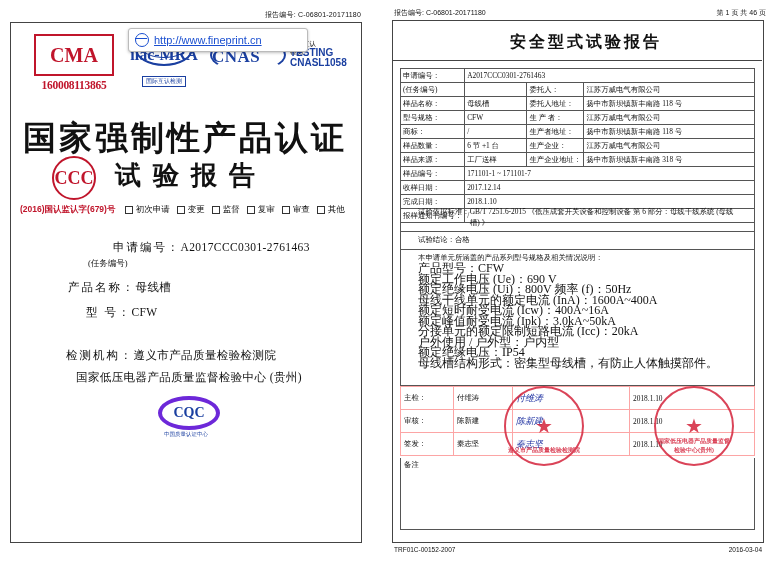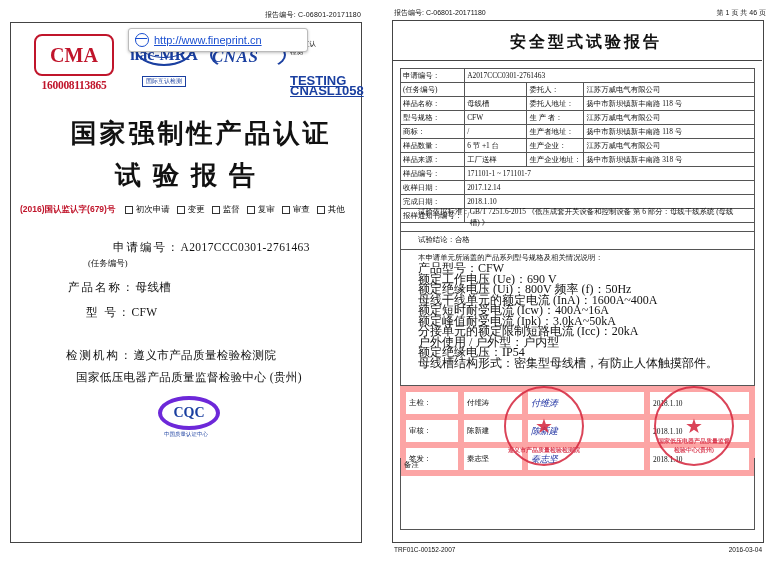--- a/index.html
+++ b/index.html
@@ -27,21 +27,21 @@
     background:#fff;
   }
   .logos{
     position:absolute;left:10px;top:22px;width:330px;height:72px;
   }
   .cma-box{
     position:absolute;left:8px;top:4px;width:92px;height:62px;
     text-align:center;
   }
   .cma-badge{
-    width:76px;height:38px;border:2.5px solid #c0152b;border-radius:8px;
+    width:76px;height:38px;border:2.5px solid #c0152b;border-radius:0;
     margin:0 auto;position:relative;
     display:flex;align-items:center;justify-content:center;
   }
   .cma-badge span{
     color:#c0152b;font-weight:bold;font-size:20px;letter-spacing:0px;
     font-family:"Liberation Serif",serif;
   }
   .cma-num{
     color:#c0152b;font-weight:bold;font-size:11.5px;margin-top:3px;
     font-family:"Liberation Serif",serif;letter-spacing:-.3px;
@@ -62,37 +62,37 @@
     font-family:"Liberation Serif",serif;
   }
   .ilac-sub{
     color:#1a3fa0;font-size:6px;margin-top:12px;border:1px solid #1a3fa0;
     display:inline-block;padding:0 3px;
   }
   .cnas-box{
     position:absolute;left:190px;top:2px;width:150px;height:64px;
   }
   .cnas-logo{
-    position:absolute;left:0;top:6px;width:76px;height:34px;font-style:italic;
+    position:absolute;left:0;top:6px;width:76px;height:34px;
   }
   .cnas-arc{
     position:absolute;left:0;top:0;width:72px;height:30px;
     border:2.5px solid #1a3fa0;border-radius:50%;border-bottom-color:transparent;
   }
   .cnas-word{
     position:absolute;left:2px;top:9px;color:#1a3fa0;font-weight:bold;
     font-size:17px;font-family:"Liberation Serif",serif;letter-spacing:.5px;
   }
   .cnas-right{
     position:absolute;left:80px;top:0px;font-size:6px;line-height:8px;color:#111;
   }
   .cnas-right .cn{font-size:6.5px;}
   .cnas-bot{
-    position:absolute;left:80px;top:44px;font-size:13px;line-height:10px;
-    color:#1a3fa0;font-weight:bold;text-decoration:underline;
+    position:absolute;left:80px;top:16px;font-size:10px;line-height:10px;
+    color:#1a3fa0;font-weight:bold;
   }
   .fineprint{
     position:absolute;left:118px;top:20px;width:172px;height:22px;
     background:#ffffff;border:1px solid #bbb;border-radius:3px;
     box-shadow:0 1px 3px rgba(0,0,0,.25);
     display:flex;align-items:center;padding-left:6px;
     font-size:11px;color:#1a4fd0;
   }
   .fineprint .globe{
     width:12px;height:12px;border:1.4px solid #1a4fd0;border-radius:50%;
@@ -100,21 +100,21 @@
   }
   .fineprint .globe:after{
     content:"";position:absolute;left:-1.4px;top:4px;width:12px;height:0;
     border-top:1.2px solid #1a4fd0;
   }
   .fineprint a{color:#1a4fd0;text-decoration:underline;}
 
   .title-cn{
     position:absolute;left:0;top:108px;width:350px;text-align:center;
     font-family:Liberation Sans, sans-serif;
-    font-size:26px;font-weight:bold;letter-spacing:3px;color:#111;margin-left:16px;
+    font-size:33px;font-weight:bold;letter-spacing:3px;color:#111;
   }
   .cert-row{
     position:absolute;left:0;top:148px;width:350px;height:44px;
   }
   .cc-badge{
     position:absolute;left:42px;top:0px;width:40px;height:40px;
     border:2.5px solid #c0152b;border-radius:50%;
     display:flex;align-items:center;justify-content:center;
   }
   .cc-badge span{
@@ -187,21 +187,21 @@
     padding:2px 17px;line-height:11px;box-sizing:border-box;
   }
   .sect .row{display:flex;}
   .sect .k{white-space:nowrap;}
   .desc-list{line-height:10.5px;font-size:12px;}
   .sign-table{
     position:absolute;left:8px;width:355px;border:1px solid #555;border-top:none;
     box-sizing:border-box;border-collapse:collapse;
     font-size:7.4px;font-family:"Liberation Serif","DejaVu Serif",serif;
   }
-  .sign-table td{border:6px solid #fca5a5;padding:2px 3px;height:18px;vertical-align:middle;white-space:nowrap;}
+  .sign-table td{border:1px solid #fca5a5;padding:2px 3px;height:18px;vertical-align:middle;white-space:nowrap;}
   .sig{
     font-family:"Liberation Serif",serif;font-style:italic;color:#1b2ea0;font-size:9px;
   }
   .stamp{
     position:absolute;width:76px;height:76px;border:2.2px solid #d4243c;border-radius:50%;
     opacity:.85;
   }
   .stamp .star{
     position:absolute;left:50%;top:50%;transform:translate(-50%,-50%);
     color:#d4243c;font-size:20px;line-height:20px;
@@ -264,20 +264,23 @@
     </div>
 
     <div class="fineprint">
       <span class="globe"></span>
       <a href="#">http://www.fineprint.cn</a>
     </div>
 
     <div class="title-cn">国家强制性产品认证</div>
 
     <div class="cert-row">
+      <div class="cc-badge">
+        <span>CCC</span>
+      </div>
       <div class="report-word">试验报告</div>
     </div>
 
     <div class="approve-line">
       <span class="red">(2016)国认监认字(679)号</span>
       <span><span class="chk"></span>初次申请</span><span><span class="chk"></span>变更</span><span><span class="chk"></span>监督</span><span><span class="chk"></span>复审</span><span><span class="chk"></span>审查</span><span><span class="chk"></span>其他</span>
     </div>
 
     <div class="field" style="left:70px;top:232px;margin-left:33px;">
       <span class="lbl">申请编号：</span><span class="val">A2017CCC0301-2761463</span>

